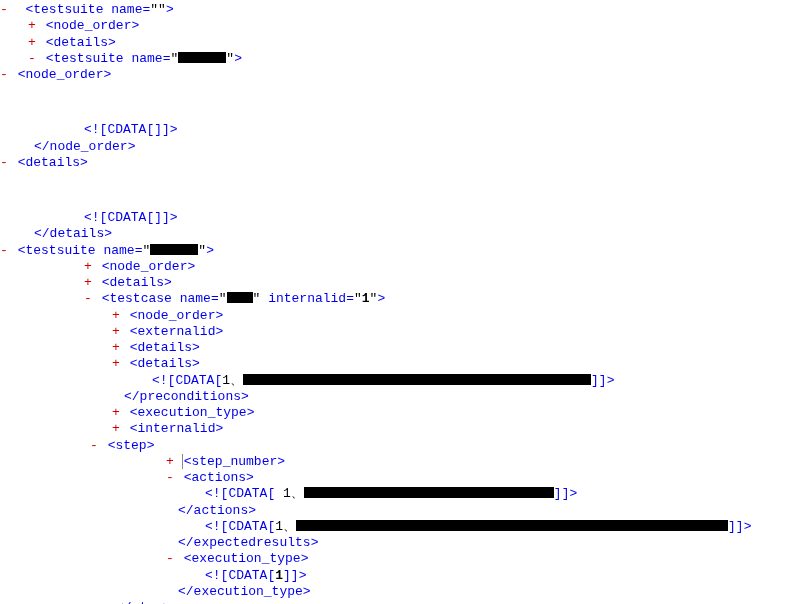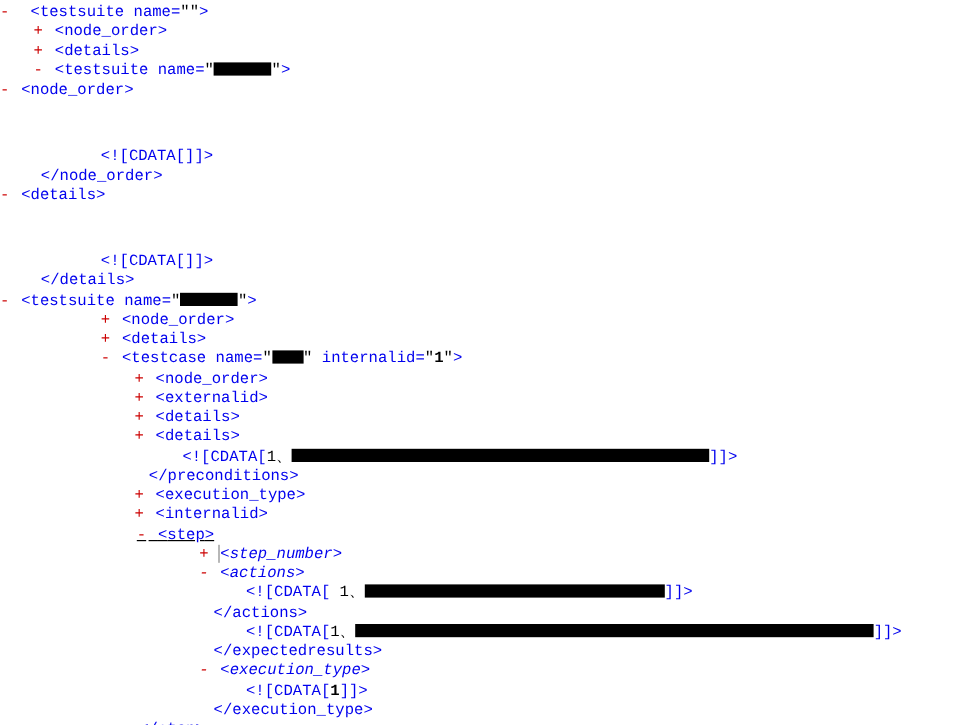--- a/index.html
+++ b/index.html
@@ -30,22 +30,22 @@
   .i0 { padding-left: 0px; }
   .i1 { padding-left: 28px; }
   .i2 { padding-left: 28px; }
   .i3 { }
   .i4 { padding-left: 34px; }
   .i5 { padding-left: 84px; margin-top: 39px; }
   .i6 { padding-left: 84px; }
   .i7 { padding-left: 112px; }
   .i8 { padding-left: 124px; }
   .i9 { padding-left: 152px; }
-  .i10 { padding-left: 114px; text-decoration: underline; }
-  .i11 { padding-left: 166px; font-style: italic; }
+  .i10 { padding-left: 90px; }
+  .i11 { padding-left: 166px; }
   .i12 { padding-left: 178px; }
   .i13 { padding-left: 205px; }
   .iclose { padding-left: 98px; }
   .border-left { border-left: 1px solid #888; padding-left: 1px; margin-left: -2px;}
 </style>
 </head>
 <body>
 
 <div>
 

